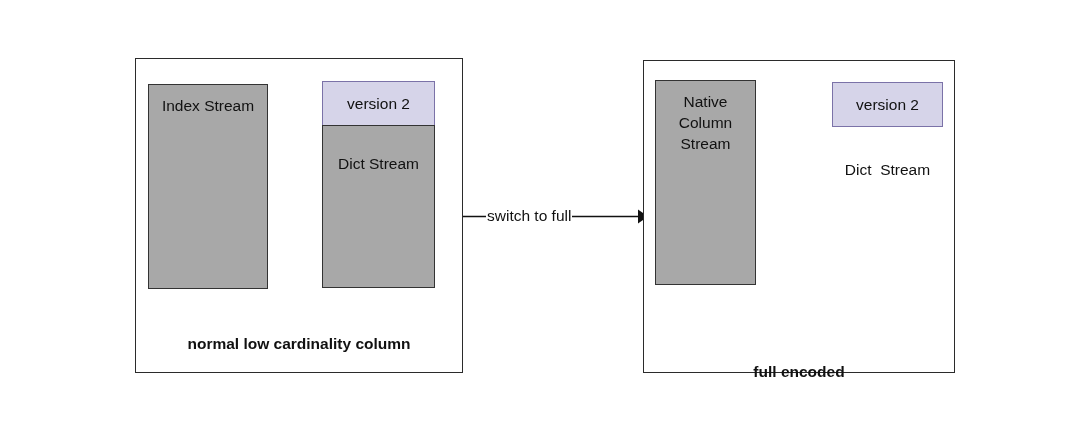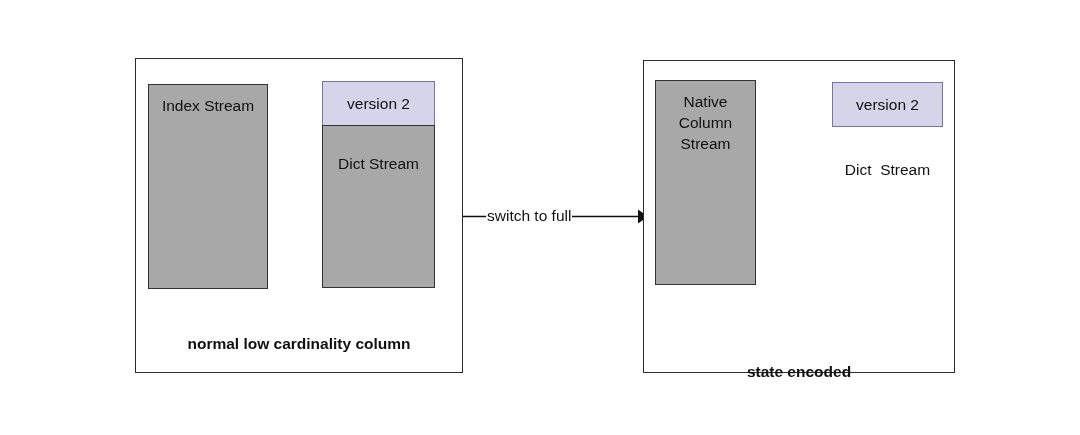--- a/index.html
+++ b/index.html
@@ -148,17 +148,17 @@
 Stream</span>
   </div>
 
   <div class="version-box" id="version-2">
     <span>version 2</span>
   </div>
 
   <div class="plain-label" id="dict-stream-2-label">Dict  Stream</div>
 
   <div class="panel-caption" id="caption-right">
-    <div>state encoded</div>
+    <div>full encoded</div>
     <div>(in full state low cardinality column)</div>
   </div>
 
 </div>
 
 </body></html>

